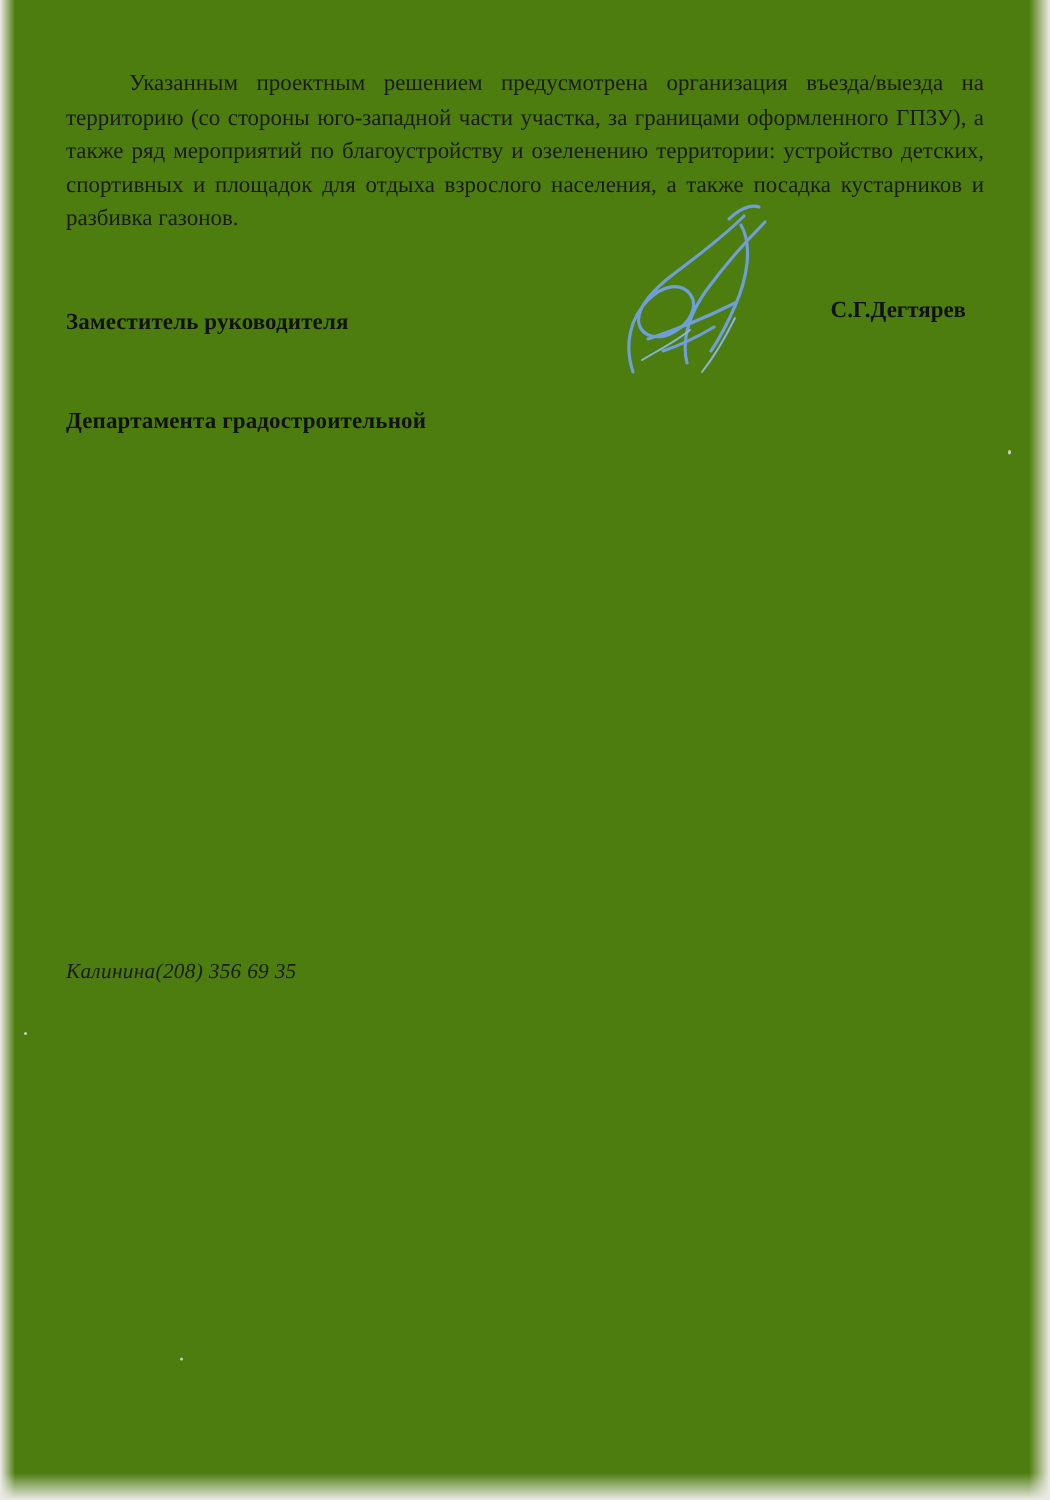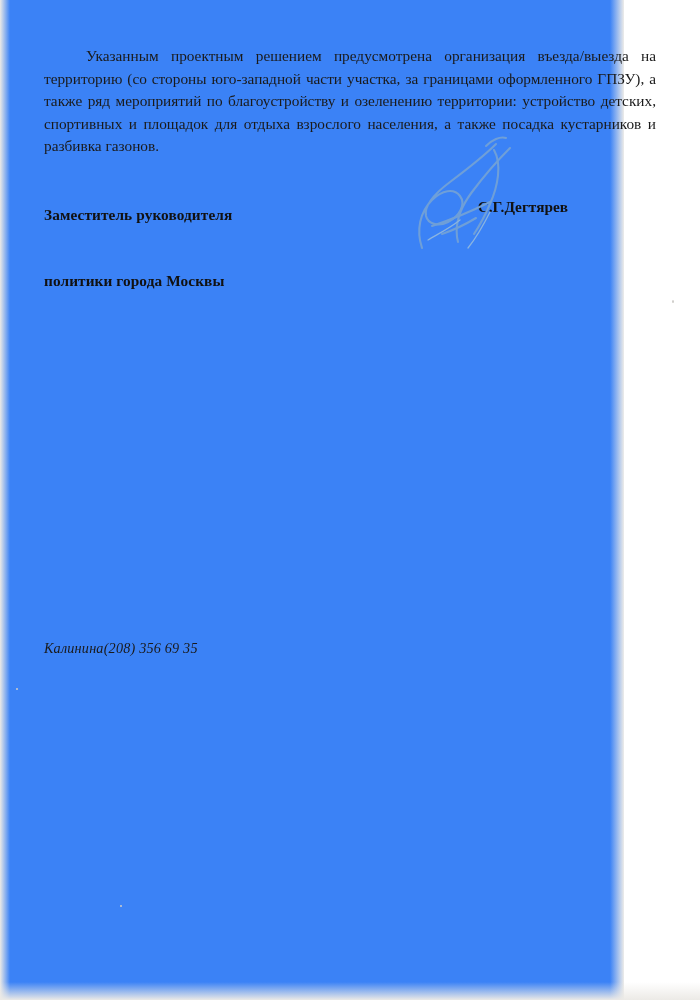--- a/index.html
+++ b/index.html
@@ -11,23 +11,23 @@
     height: 1000px;
     background: #ffffff;
     font-family: "Liberation Serif", serif;
     color: #000000;
     position: relative;
     overflow: hidden;
   }
   .page {
     position: absolute;
     top: 0; left: 0;
-    width: 624px;
+    width: 700px;
     height: 1000px;
-    background: #3b82f6;
+    background: #4d7c0f;
   }
   
   .scan-edge-left {
     position: absolute;
     top: 0; left: 0;
     width: 10px; height: 1000px;
     background: linear-gradient(to right, #eceae6, rgba(255,255,255,0));
     pointer-events: none;
   }
   .scan-edge-right {
@@ -118,21 +118,21 @@
   <div class="scan-edge-bottom"></div>
 
   <div class="speck" style="top:688px;left:16px;width:2px;height:2px;"></div>
   <div class="speck" style="top:300px;left:672px;width:2px;height:3px;"></div>
   <div class="speck" style="top:905px;left:120px;width:2px;height:2px;"></div>
 
   <p class="body-text">Указанным проектным решением предусмотрена организация въезда/выезда на территорию (со стороны юго-западной части участка, за границами оформленного ГПЗУ), а также ряд мероприятий по благоустройству и озеленению территории: устройство детских, спортивных и площадок для отдыха взрослого населения, а также посадка кустарников и разбивка газонов.</p>
 
   <div class="signature-block">
     <div class="sig-line">Заместитель руководителя</div>
-    <div class="sig-line">политики города Москвы</div>
+    <div class="sig-line">Департамента градостроительной</div>
   </div>
 
   <div class="sig-name">С.Г.Дегтярев</div>
 
   <div class="signature-mark">
     <svg width="150" height="140" viewBox="0 0 150 140" xmlns="http://www.w3.org/2000/svg">
       <g fill="none" stroke="#6f9fd8" stroke-width="2.1" stroke-linecap="round" stroke-linejoin="round">
         <path d="M24,118 C18,100 22,82 34,70 C44,60 56,58 62,66 C68,74 62,86 50,92 C40,97 30,94 28,86 C26,76 36,64 52,52 C68,40 86,26 98,14"></path>
         <path d="M60,112 C56,96 62,78 74,62 C86,46 100,30 112,18"></path>
         <path d="M96,20 C104,34 100,56 92,74 C86,88 80,98 76,104"></path>

